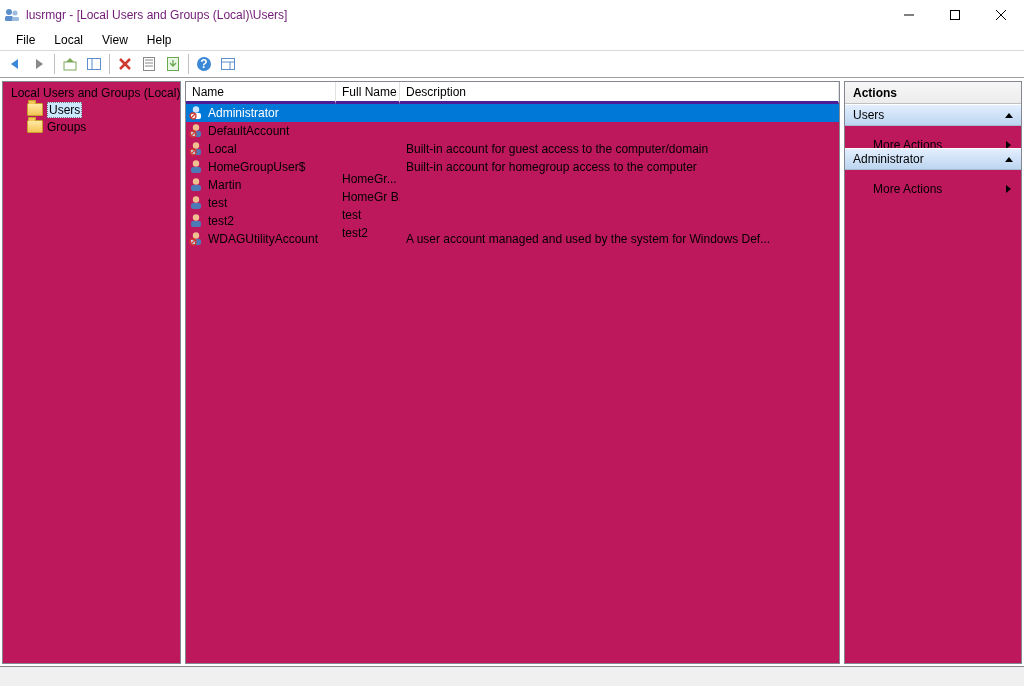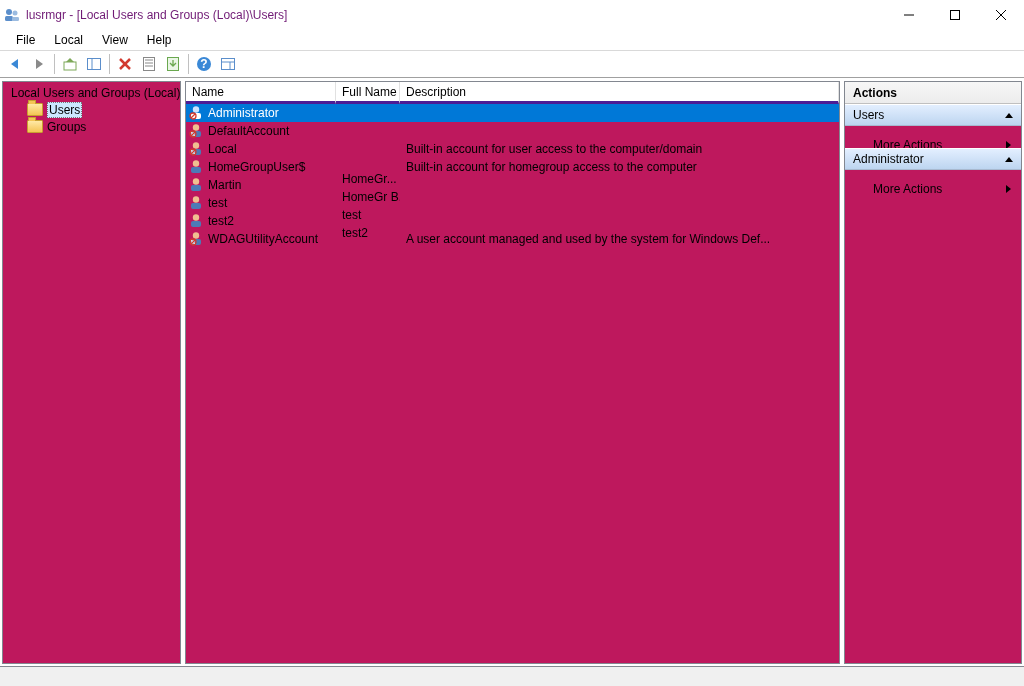--- a/index.html
+++ b/index.html
@@ -229,21 +229,21 @@
             <span><svg class="ico-user" viewBox="0 0 16 16">
                 <rect x="3" y="9" width="10" height="6" rx="2" fill="#4d7ab7"></rect>
                 <circle cx="8" cy="5.5" r="3.2" fill="#f0c090"></circle>
                 <path d="M3 10 L7 14 M3 14 L7 10" stroke="#fff" stroke-width="1.6"></path>
                 <circle cx="5" cy="12" r="3" fill="none" stroke="#d23a2f" stroke-width="1.3"></circle>
                 <line x1="3" y1="14" x2="7" y2="10" stroke="#d23a2f" stroke-width="1.3"></line>
               </svg></span>
             <span>Local</span>
           </div>
           <div class="lcell c2"></div>
-          <div class="lcell c3">Built-in account for user access to the computer/domain</div>
+          <div class="lcell c3">Built-in account for guest access to the computer/domain</div>
         </div>
         <div class="lrow">
           <div class="lcell c1">
             <span><svg class="ico-user" viewBox="0 0 16 16">
                 <rect x="3" y="9" width="10" height="6" rx="2" fill="#4d7ab7"></rect>
                 <circle cx="8" cy="5.5" r="3.2" fill="#f0c090"></circle>
               </svg></span>
             <span>HomeGroupUser$</span>
           </div>
           <div class="lcell c2">HomeGr...</div>

